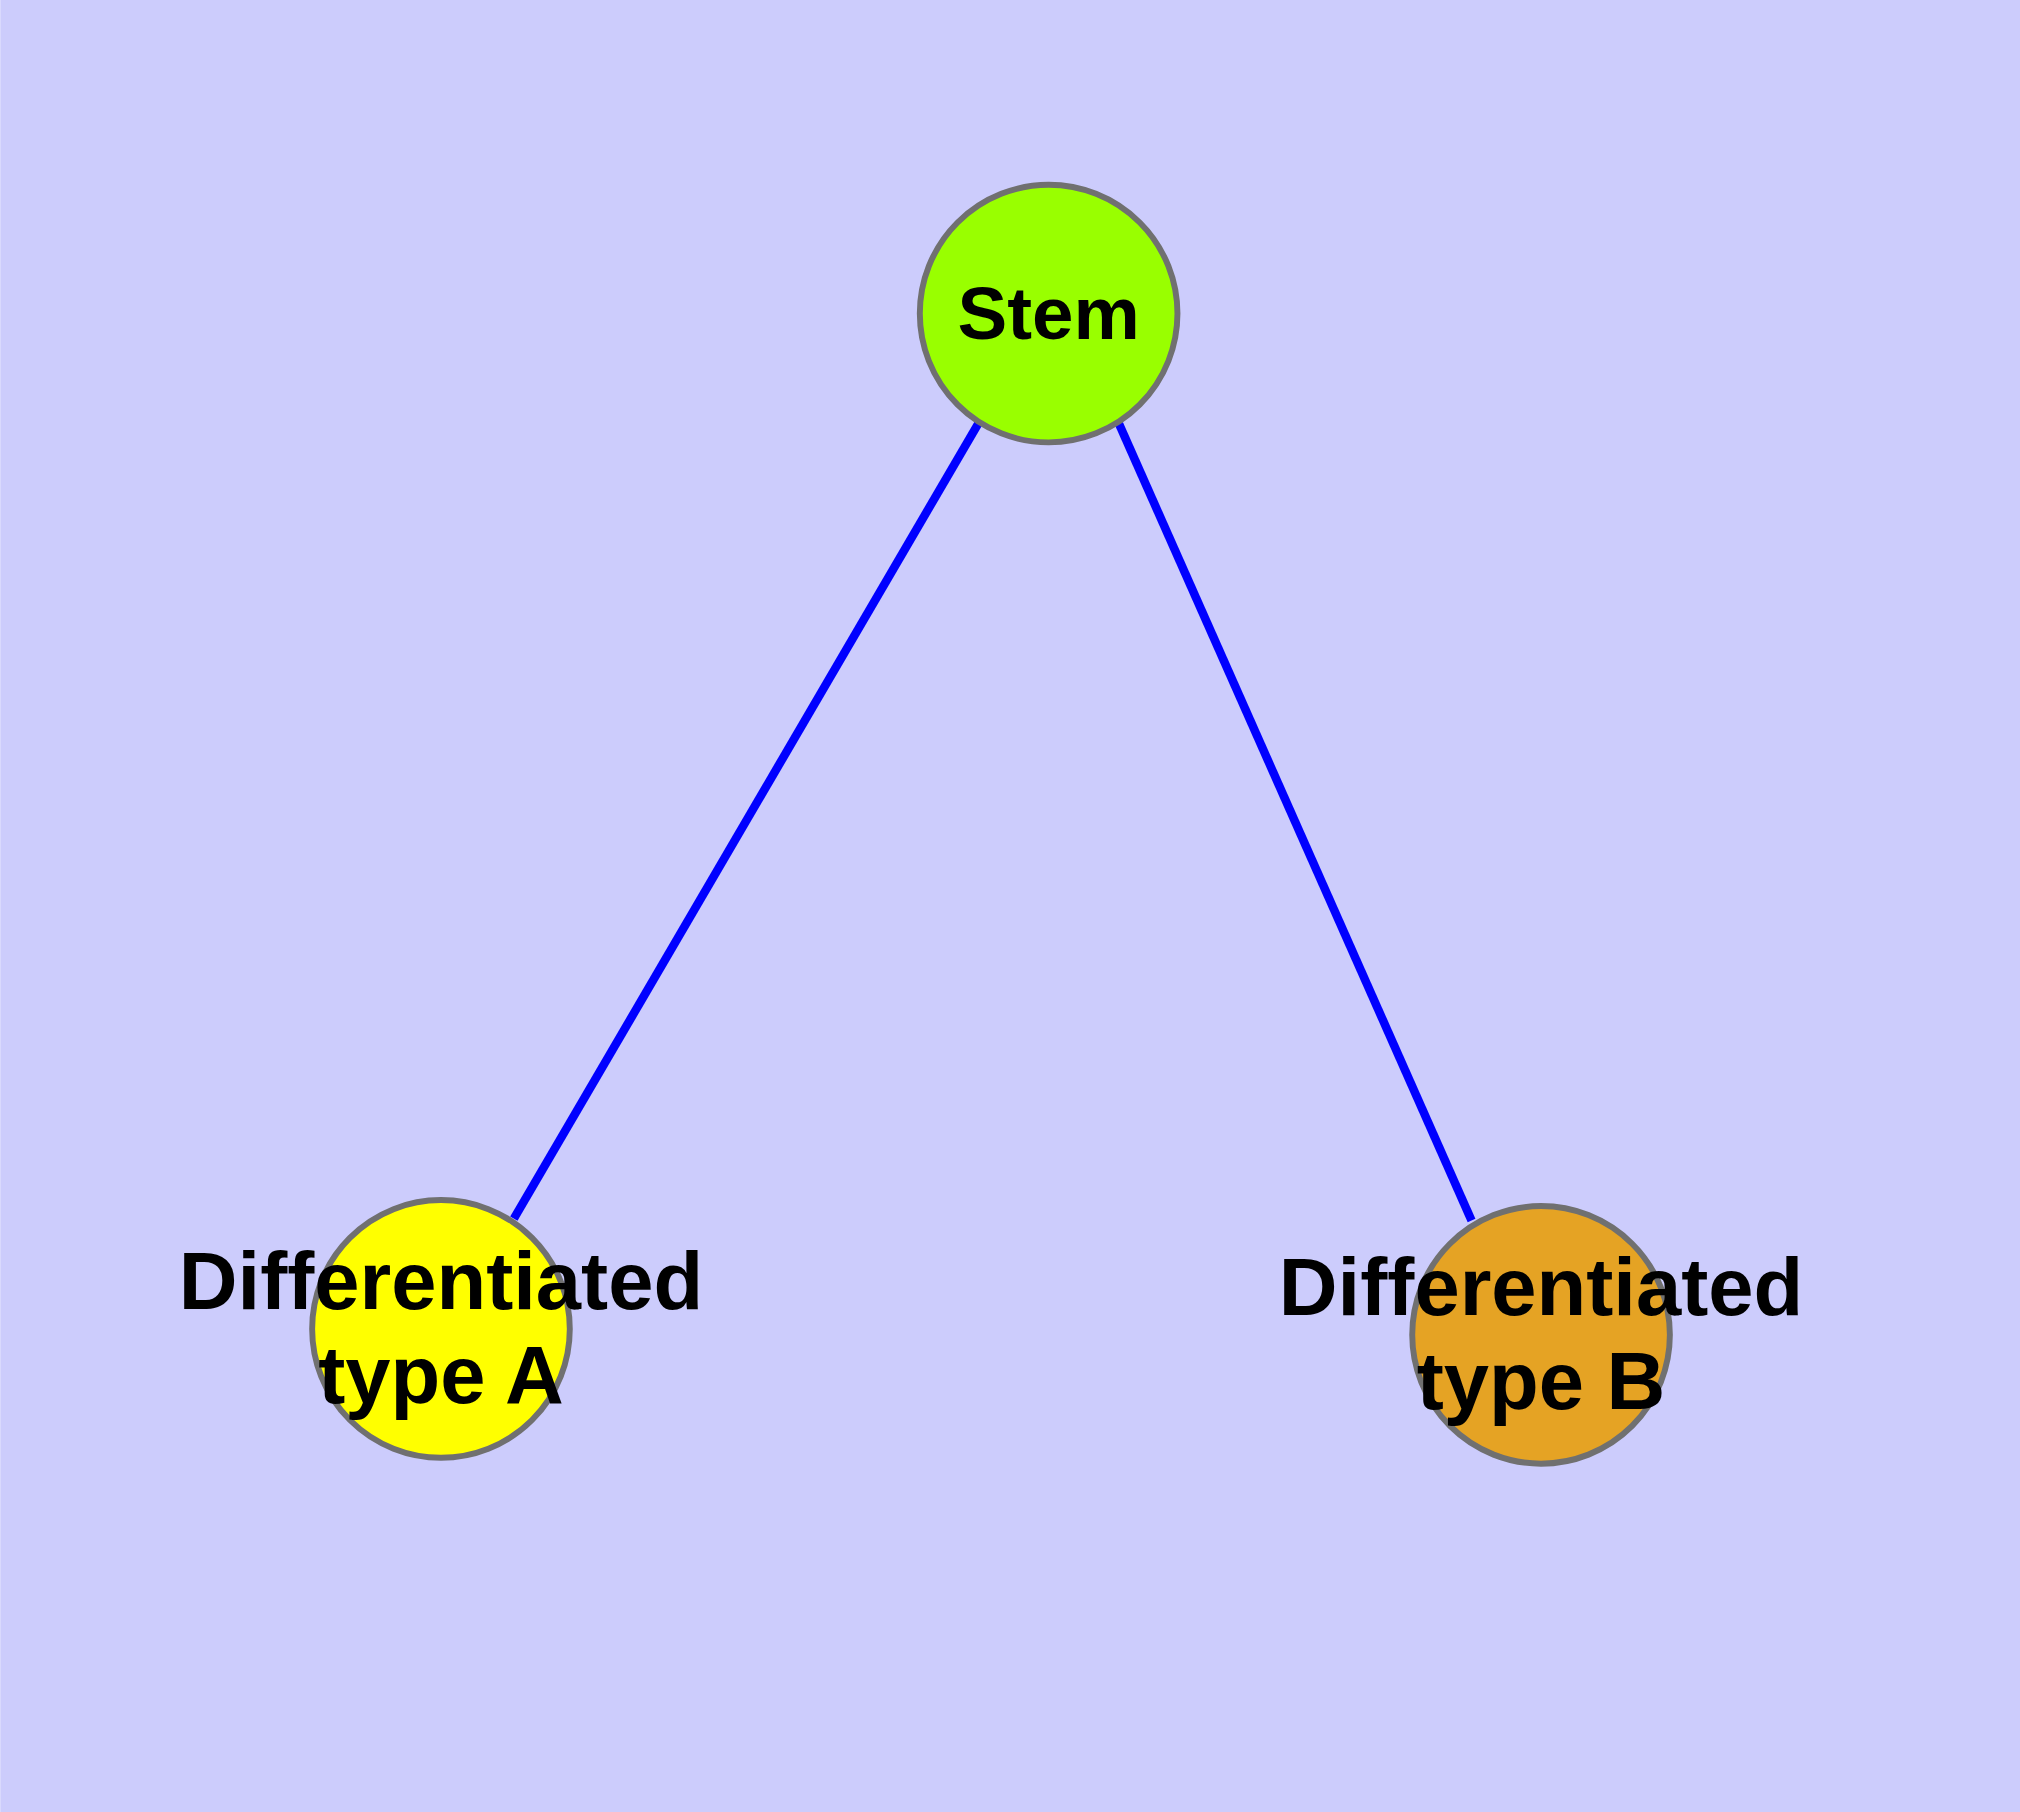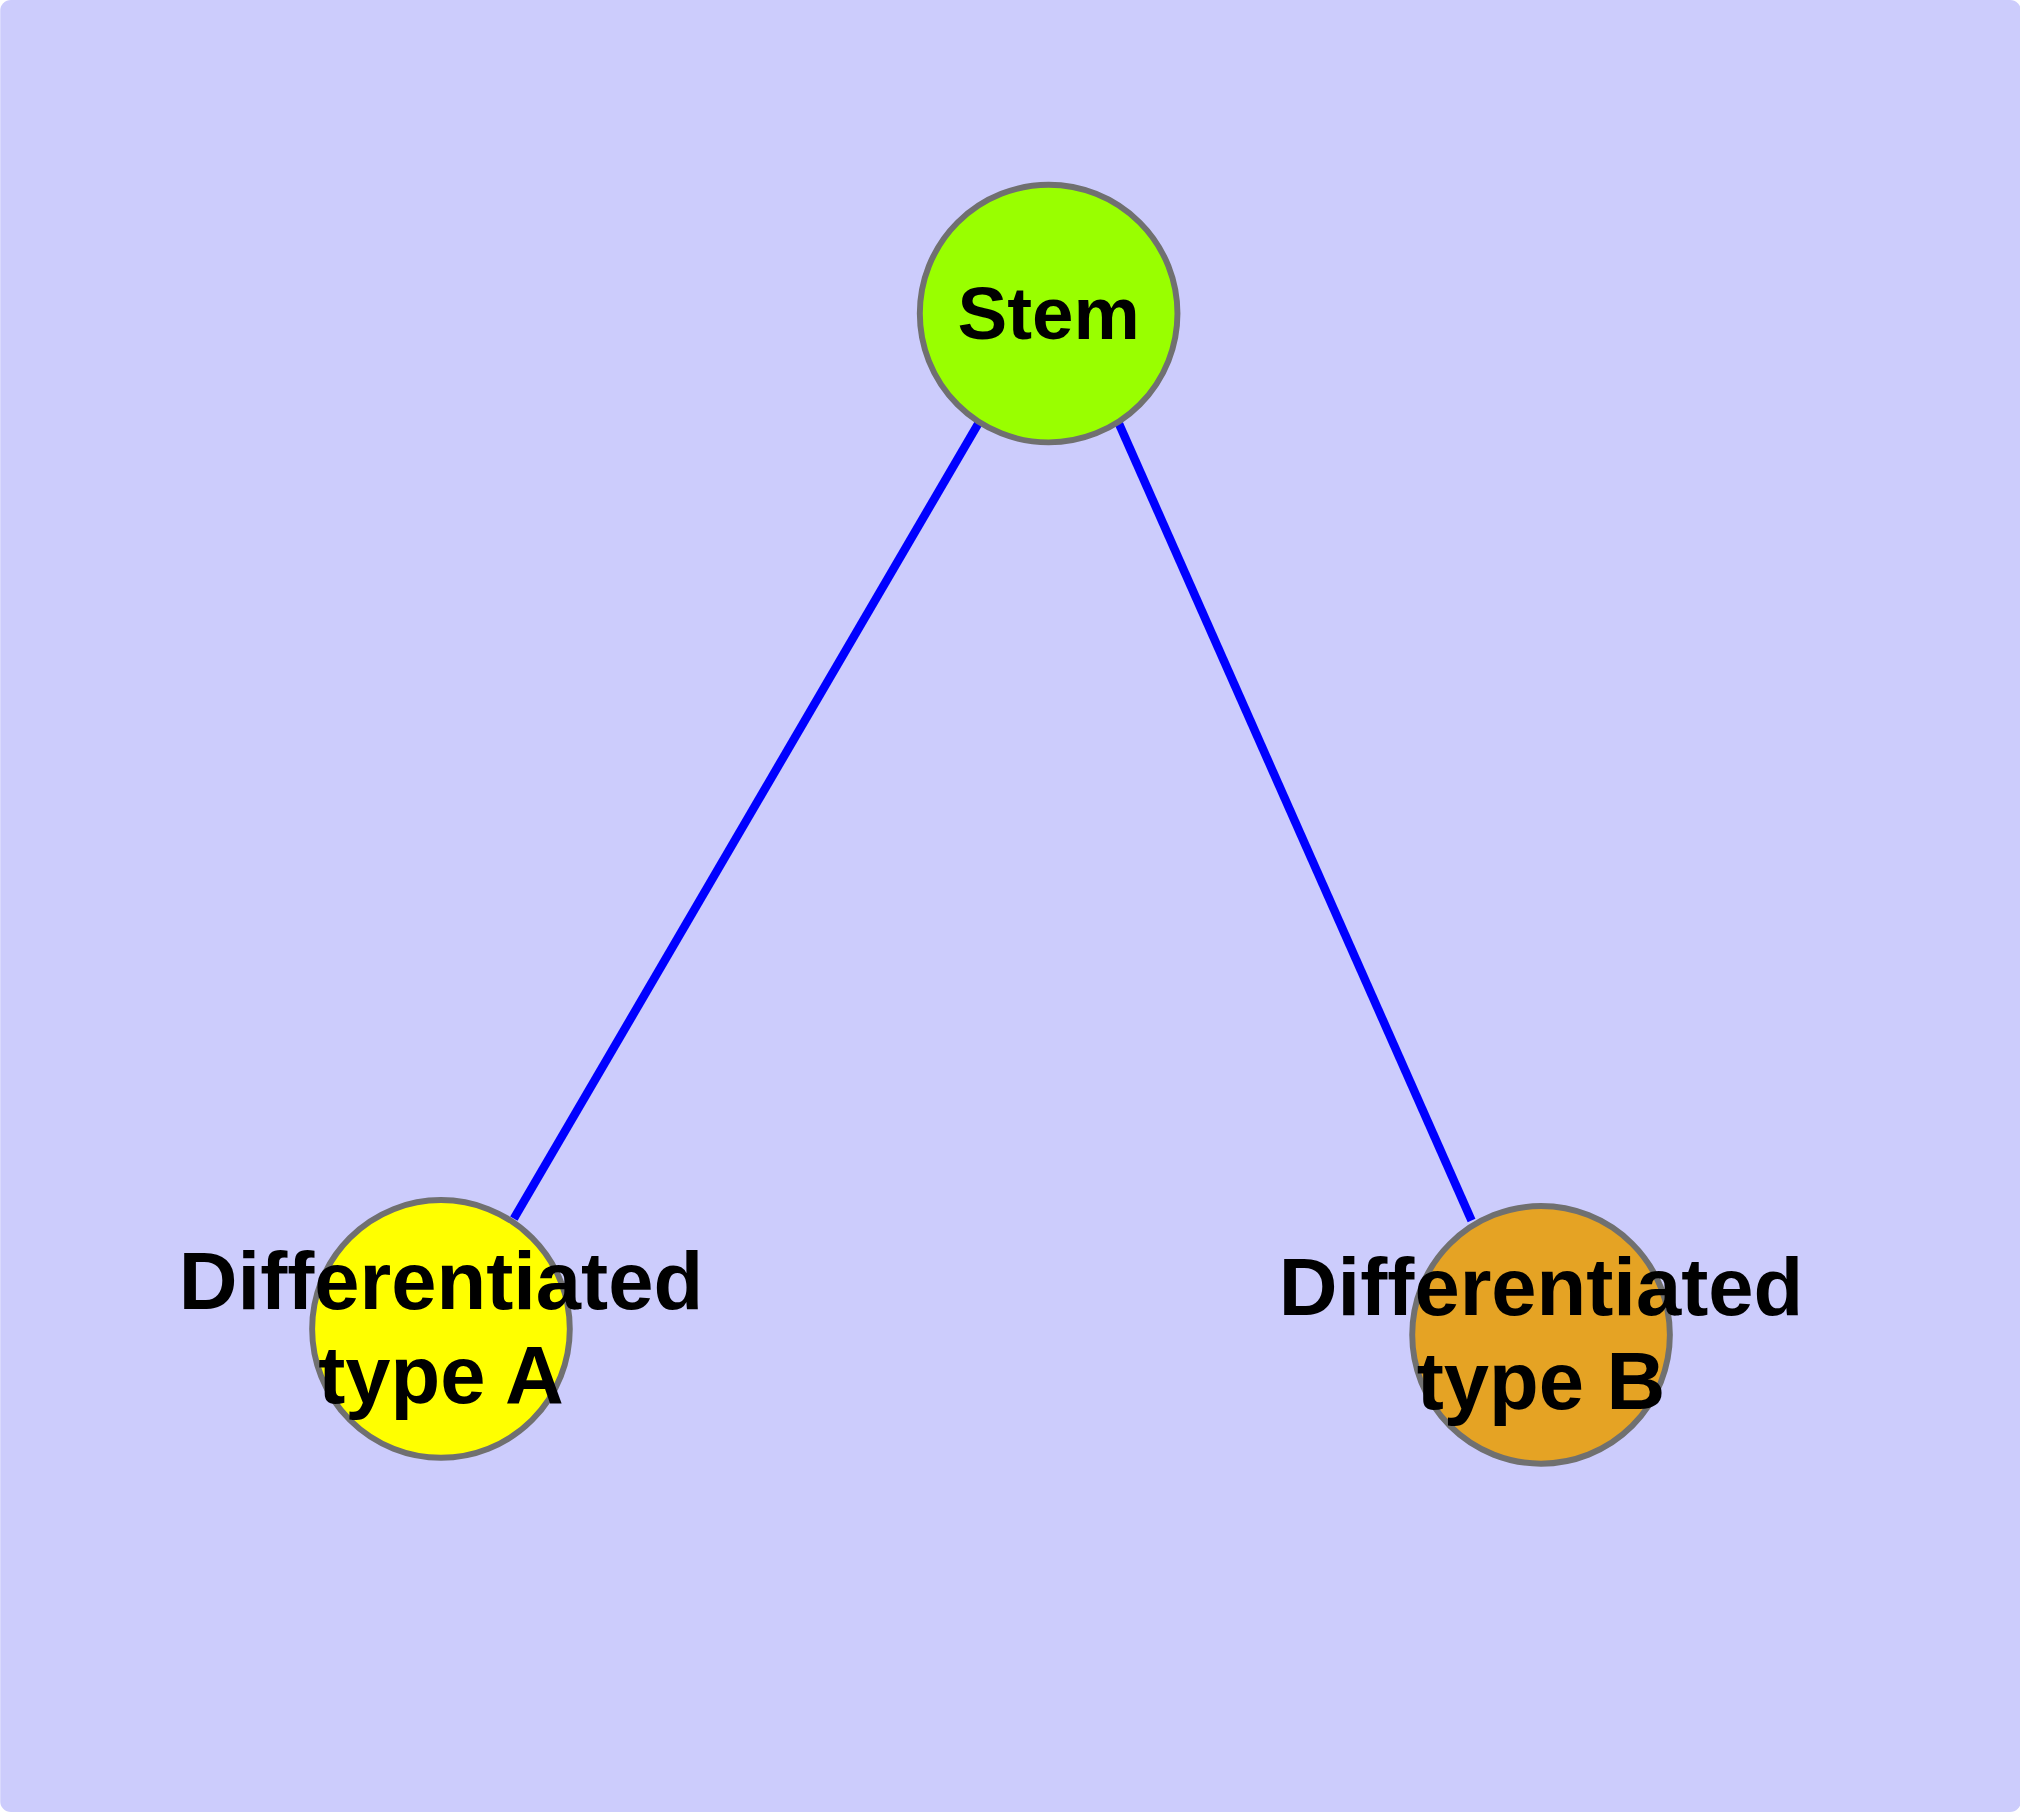--- a/index.html
+++ b/index.html
@@ -9,21 +9,20 @@
     background: #ffffff;
   }
   body {
     font-family: "Liberation Sans", sans-serif;
   }
   #canvas {
     position: relative;
     width: 2021px;
     height: 1812px;
     overflow: hidden;
-    border-radius: 11px;
   }
   #graph-svg {
     position: absolute;
     left: 0;
     top: 0;
     width: 2021px;
     height: 1812px;
     display: block;
   }
   .node-circle {

